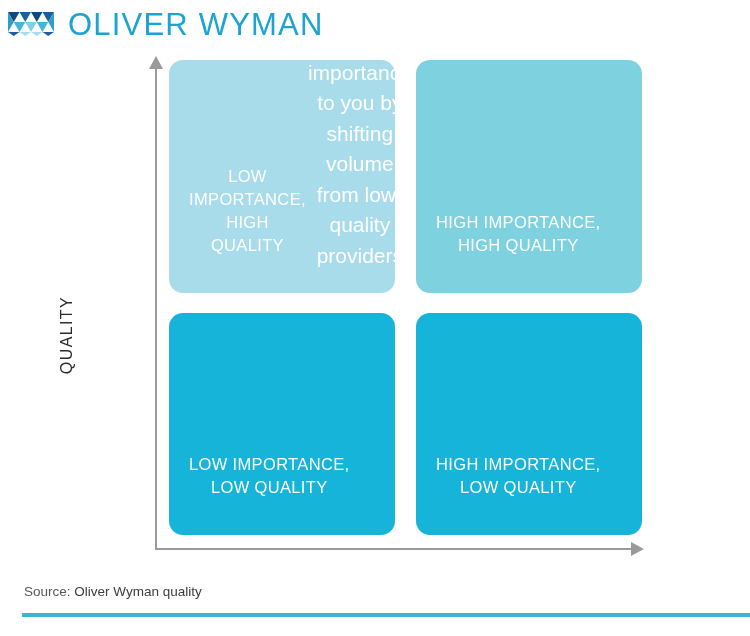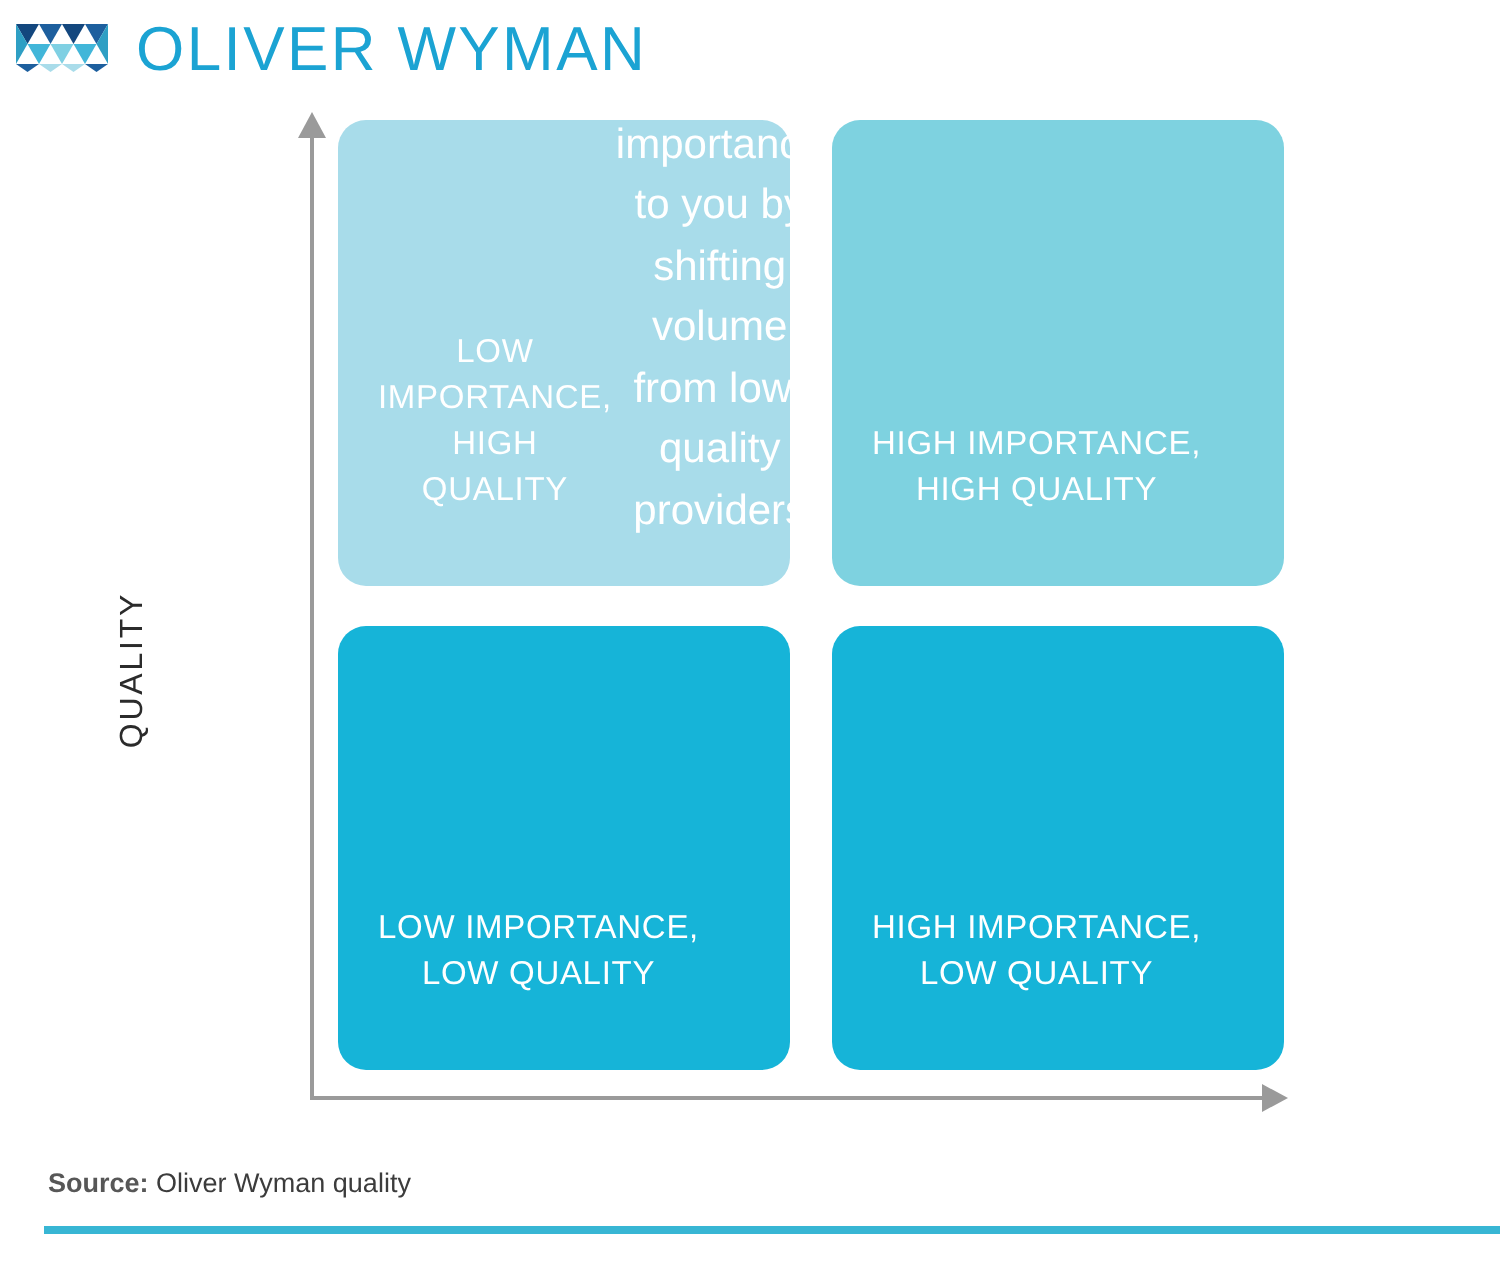--- a/index.html
+++ b/index.html
@@ -152,21 +152,21 @@
   
   .source {
     position: absolute;
     left: 24px;
     top: 584px;
     font-size: 13.5px;
     color: #3c3c3c;
     white-space: nowrap;
   }
   .source .source-lead {
-    font-weight: bold;
+    font-weight: normal;
     color: #575757;
   }
   .accent-bar {
     position: absolute;
     left: 22px;
     top: 613px;
     width: 728px;
     height: 4px;
     background: #38b6d4;
   }

